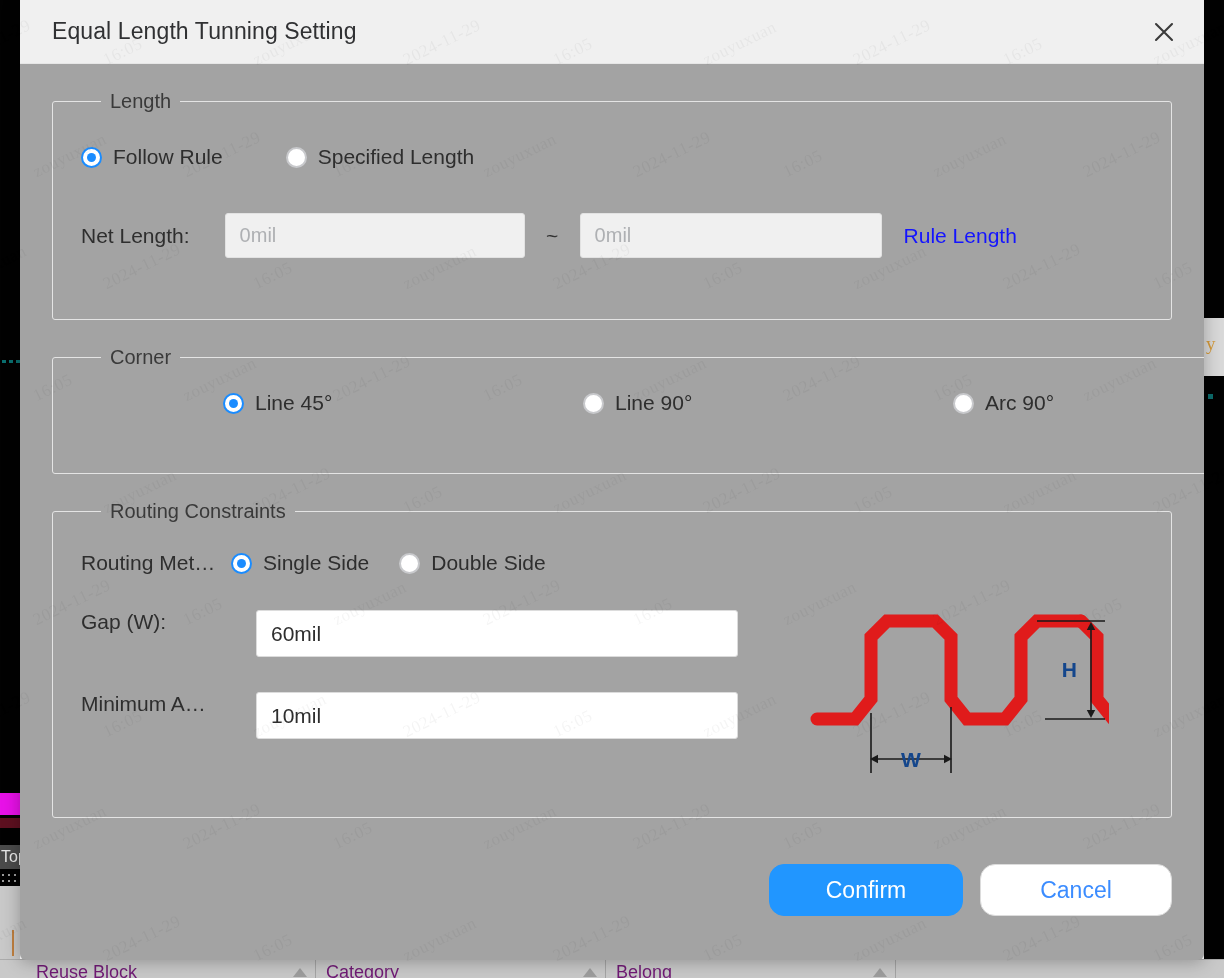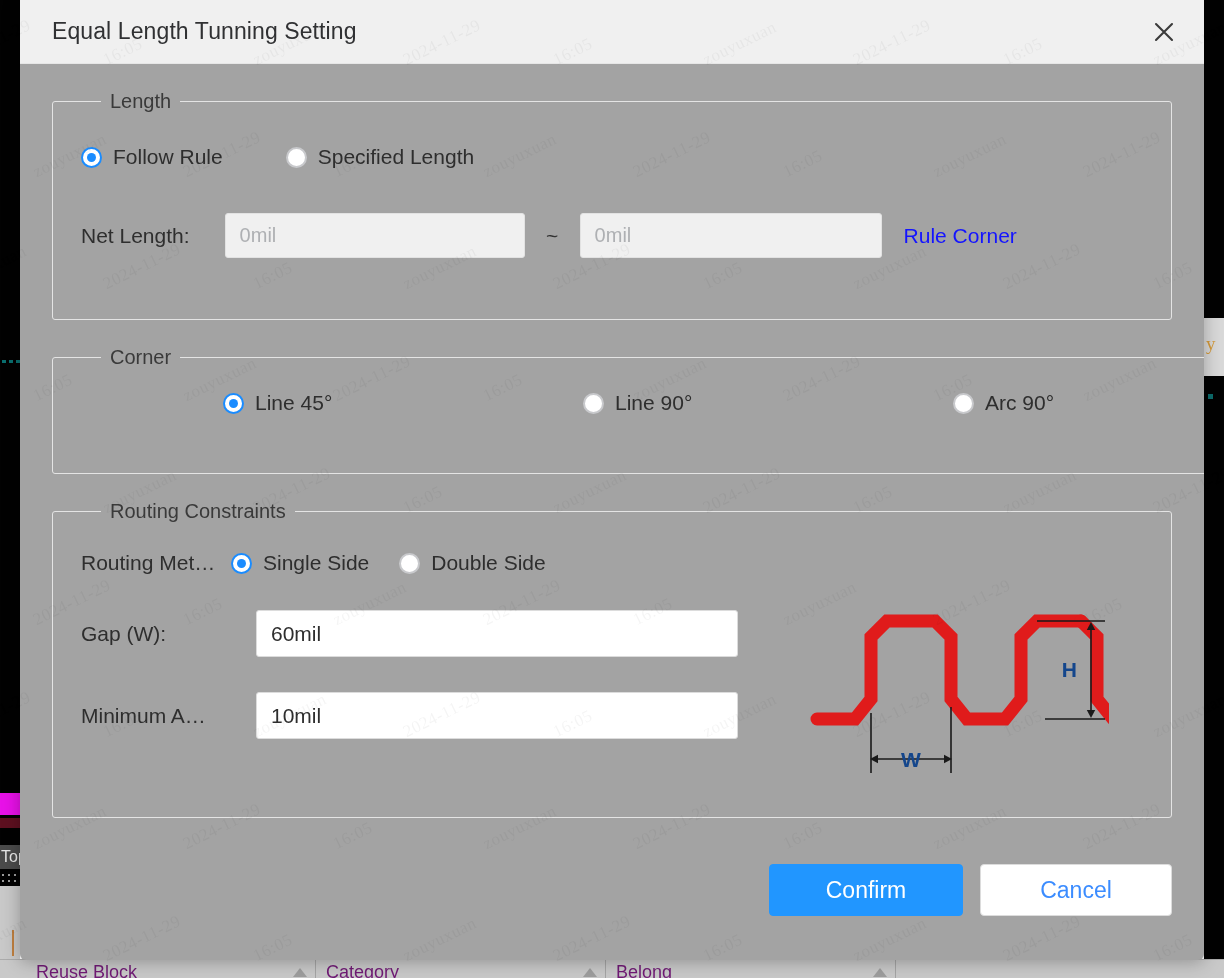--- a/index.html
+++ b/index.html
@@ -96,35 +96,35 @@
   .inp-b{width:302px;}
   .rule-link{margin-left:22px;font-size:21px;color:#1414ff;cursor:pointer;}
 
   .corner-radios{margin-top:22px;display:flex;align-items:center;}
   .corner-radios .radio{width:370px;}
   .corner-radios .radio:nth-child(1){padding-left:142px;box-sizing:border-box;}
   .corner-radios .radio:nth-child(2){padding-left:132px;box-sizing:border-box;}
   .corner-radios .radio:nth-child(3){padding-left:132px;box-sizing:border-box;}
 
   .rc-rows{margin-top:28px;}
-  .rc-row{display:flex;align-items:center;margin-bottom:35px;}
+  .rc-row{display:flex;margin-bottom:35px;}
   .rc-label{width:150px;font-size:21px;color:#2e2e2e;white-space:nowrap;
     overflow:hidden;text-overflow:ellipsis;}
   .rc-row .radio:first-of-type{margin-right:30px;}
   .rc-input{width:482px;height:47px;margin-left:25px;font-size:21px;}
 
   .diagram{position:absolute;right:62px;top:84px;width:300px;height:180px;}
 
   .footer{
     position:absolute;left:0;right:0;top:845px;height:90px;
     display:flex;align-items:center;justify-content:flex-end;
     padding-right:32px;box-sizing:border-box;gap:17px;
   }
   .btn{
-    height:52px;border-radius:4px;box-sizing:border-box;font-size:23px;cursor:pointer;
+    height:52px;border-radius:15px;box-sizing:border-box;font-size:23px;cursor:pointer;
     display:flex;align-items:center;justify-content:center;font-family:"Liberation Sans",sans-serif;
   }
   .btn-primary{width:194px;background:#2196ff;color:#fff;border:1px solid #2196ff;}
   .btn-default{width:192px;background:#fff;color:#3b8cff;border:1px solid #dcdcdc;}
 
   
   #watermark{
     position:absolute;inset:0;pointer-events:none;z-index:50;
     overflow:hidden;
   }
@@ -195,21 +195,21 @@
           <span class="dot"></span>
           <span class="lbl">Specified Length</span>
         </div>
       </div>
 
       <div class="netlen-row">
         <span class="field-label">Net Length:</span>
         <input class="inp inp-a" disabled="" value="" placeholder="0mil" style="">
         <span class="tilde">~</span>
         <input class="inp inp-b" disabled="" value="" placeholder="0mil" style="">
-        <span class="rule-link">Rule Corner</span>
+        <span class="rule-link">Rule Length</span>
       </div>
     </fieldset>
 
     <fieldset class="fs-corner">
       <legend>Corner</legend>
       <div class="corner-radios">
         <div class="radio">
           <span class="dot on"></span>
           <span class="lbl">Line 45°</span>
         </div>

